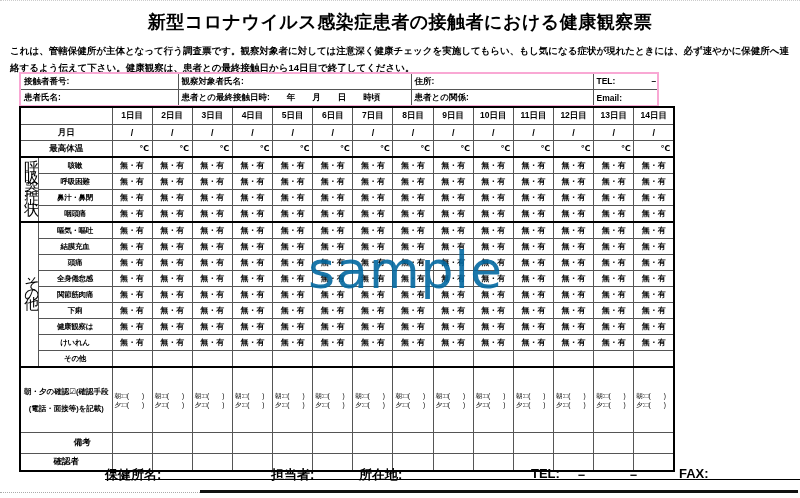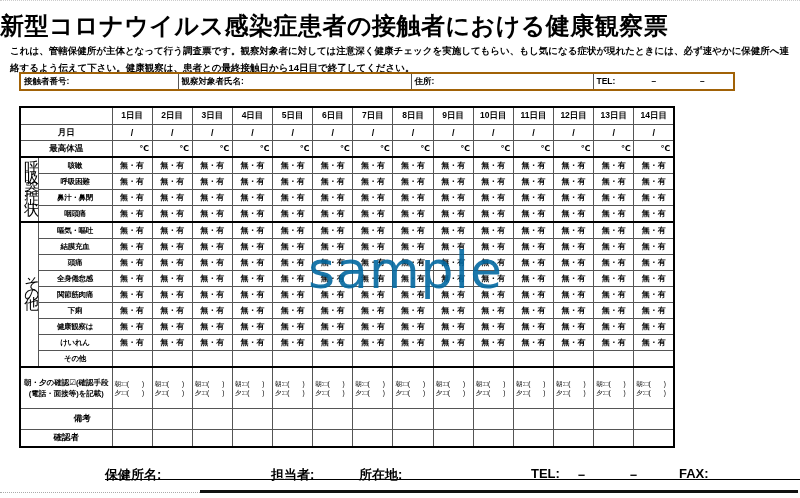--- a/index.html
+++ b/index.html
@@ -2,51 +2,51 @@
 <html><head>
 <meta charset="utf-8">
 <style>
   html,body{margin:0;padding:0;background:#fff;}
   body{
     position:relative;width:800px;height:498px;overflow:hidden;
     font-family:"Liberation Sans","DejaVu Sans",sans-serif;color:#000;
     border-top:1px dotted #ccc;
   }
   
-  .title{position:absolute;top:9px;left:0;width:800px;text-align:left;
-    font-size:24px;font-weight:bold;letter-spacing:.5px;}
+  .title{position:absolute;top:9px;left:0;width:800px;text-align:center;
+    font-size:18px;font-weight:bold;letter-spacing:.5px;}
   .intro{position:absolute;top:41px;left:10px;width:784px;
     font-size:9.5px;font-weight:bold;line-height:17px;}
   
   table{border-collapse:collapse;table-layout:fixed;}
   td{border:1px solid #555;padding:0;vertical-align:middle;overflow:hidden;
      font-size:8.5px;font-weight:bold;white-space:nowrap;}
-  .info{position:absolute;top:71px;left:19px;width:716px;border:2px solid #a16207;}
+  .info{position:absolute;top:71px;left:19px;width:640px;border:2px solid #f9a8d4;}
   .info td{height:15px;padding:0 3px;text-align:left;}
   .info .tel-d1{margin-left:34px;}
   .info .tel-d2{margin-left:40px;}
   .info .u{margin-left:17px;}
   .info .at{margin-left:52px;}
   .main{position:absolute;top:105px;left:19px;width:656px;border:2px solid #000;}
   .main td{text-align:center;}
   tr.dayhdr td{height:16px;}
   tr.r-date td{height:15px;}
   tr.r-temp td{height:15px;}
   tr.sym td{height:15px;}
   td.pres{font-size:8px;}
   td.slash{font-size:9px;font-weight:bold;}
   td.temp{text-align:right;padding-right:3px;font-size:8px;}
   td.grp{width:18px;}
   .vtxt{display:inline-block;width:10px;word-break:break-all;
         line-height:10.5px;font-size:15px;font-weight:normal;white-space:normal;}
   td.slbl{font-size:7.5px;letter-spacing:-.3px;}
   tr.gstart td{border-top:2px solid #000;}
   tr.chk-row td{border-top:2px solid #000;height:40px;}
-  td.chklbl{font-size:7.5px;line-height:11px;white-space:normal;
-            font-weight:bold;padding:0 1px;}
+  td.chklbl{font-size:7.5px;line-height:17px;white-space:normal;
+            font-weight:bold;padding:12px 1px;}
   td.chk{text-align:left;font-size:6.5px;font-weight:normal;
          line-height:9px;padding-left:2px;}
   tr.r-notes td{height:20px;padding-left:32px;}
   tr.r-conf td{height:16px;}
   
   .watermark{position:absolute;left:308px;top:243px;
     font-family:"DejaVu Sans",sans-serif;font-size:52px;font-weight:normal;
     color:#0369a1;opacity:.9;letter-spacing:1px;line-height:52px;}
   
   .footer{position:absolute;left:65px;top:464px;width:740px;height:14px;
@@ -80,20 +80,34 @@
     <td>
       <span>観察対象者氏名:</span>
     </td>
     <td>
       <span>住所:</span>
     </td>
     <td>
       <span>TEL:</span><span class="tel-d1">－</span><span class="tel-d2">－</span>
     </td>
   </tr>
+  <tr>
+    <td>
+      <span>患者氏名:</span>
+    </td>
+    <td>
+      <span>患者との最終接触日時:</span><span class="u">年</span><span class="u">月</span><span class="u">日</span><span class="u">時頃</span>
+    </td>
+    <td>
+      <span>患者との関係:</span>
+    </td>
+    <td>
+      <span>Email:</span><span class="at">@</span>
+    </td>
+  </tr>
 </tbody>
   </table>
 
 <table class="main" id="main-table">
   <colgroup id="main-cols">
       <col style="width:18px">
       <col style="width:74px">
       <col>
       <col>
       <col>

